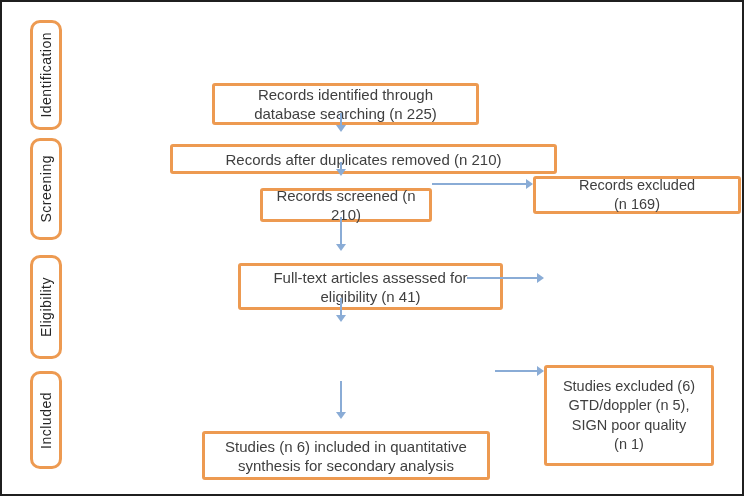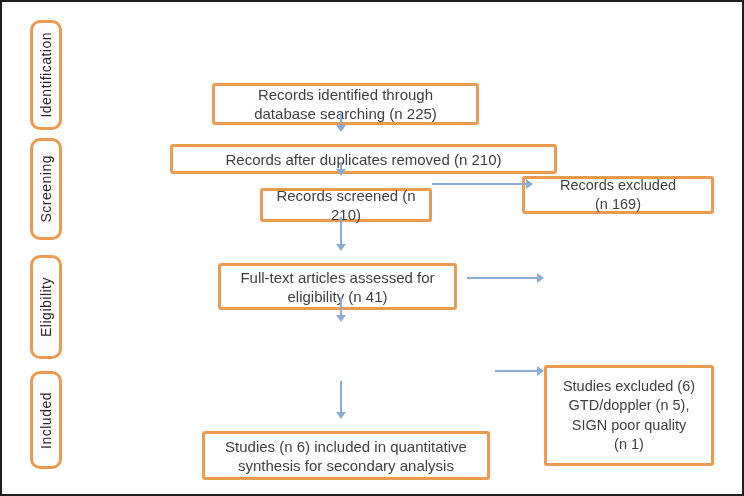--- a/index.html
+++ b/index.html
@@ -102,28 +102,28 @@
   </div>
 
   <div class="box" style="left:210px; top:69px; width:267px; height:42px;">Records identified through
 database searching (n 225)</div>
 
   <div class="box" style="left:168px; top:130px; width:387px; height:30px;">Records after duplicates removed (n 210)</div>
 
   <div class="box" style="left:258px; top:174px; width:172px; height:34px;">Records screened (n
 210)</div>
 
-  <div class="box" style="left:216px; top:249px; width:239px; height:47px;">Full-text articles assessed for
+  <div class="box" style="left:236px; top:249px; width:265px; height:47px;">Full-text articles assessed for
 eligibility (n 41)</div>
 
 
   <div class="box" style="left:200px; top:417px; width:288px; height:49px;">Studies (n 6) included in quantitative
 synthesis for secondary analysis</div>
 
-  <div class="box small" style="left:520px; top:162px; width:192px; height:38px;">Records excluded
+  <div class="box small" style="left:531px; top:162px; width:208px; height:38px;">Records excluded
 (n 169)</div>
 
 
   <div class="box small" style="left:542px; top:351px; width:170px; height:101px;">Studies excluded (6)
 GTD/doppler (n 5),
 SIGN poor quality
 (n 1)</div>
 
   <div class="varrow" style="left:338px; top:111px; height:12px;"></div>
   <div class="varrow" style="left:338px; top:160px; height:7px;"></div>

